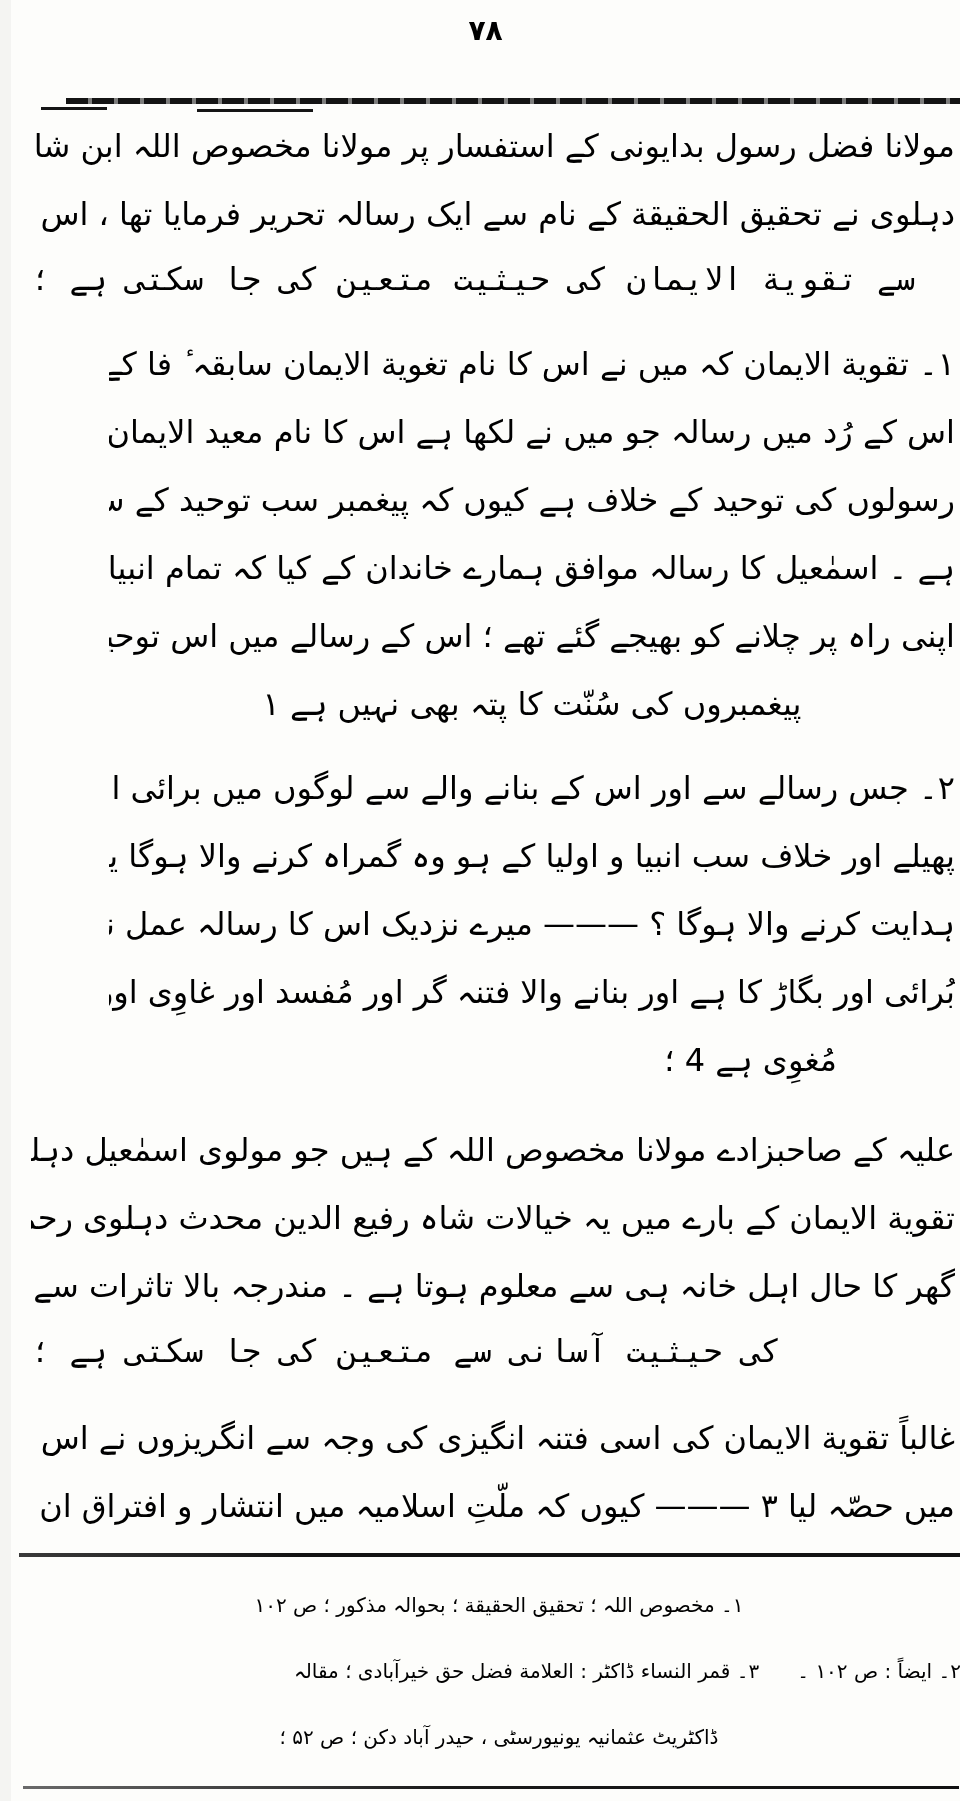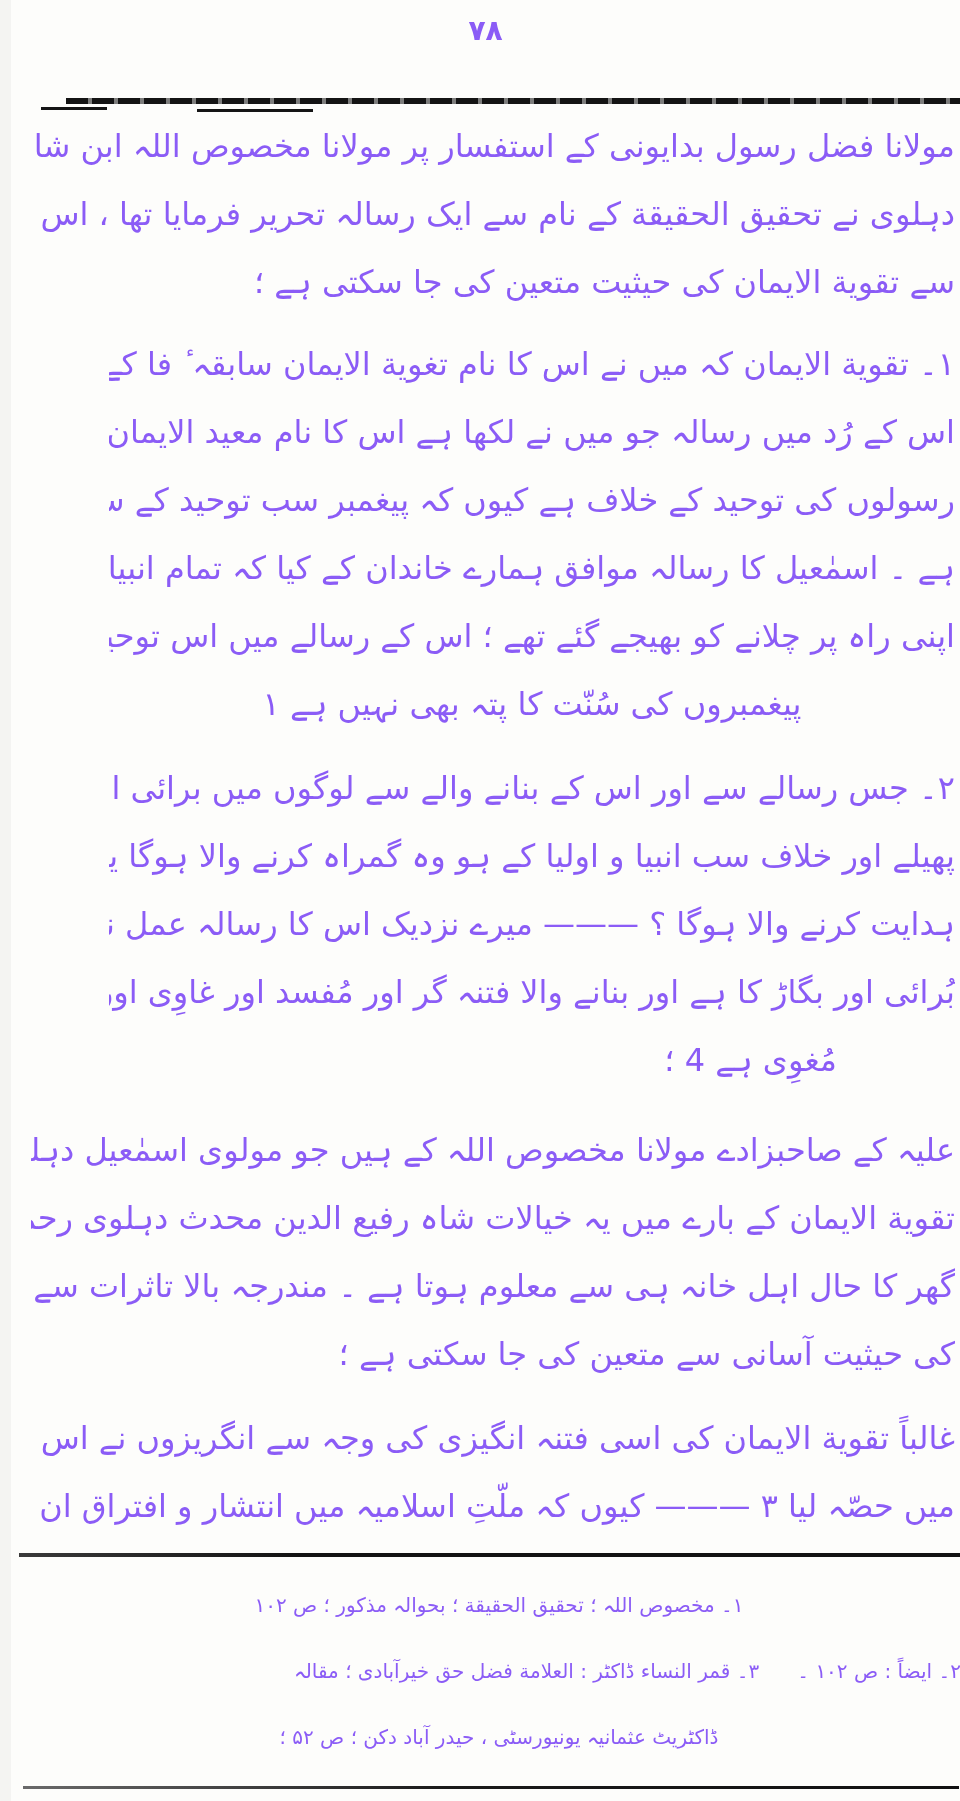--- a/index.html
+++ b/index.html
@@ -6,21 +6,21 @@
   body {
     width: 960px; height: 1801px;
     background: #f4f4f2;
     font-family: "DejaVu Sans", sans-serif;
     overflow: hidden;
   }
   .page {
     position: relative;
     width: 949px; height: 1801px;
     background: #fdfdfb;
-    color: #8b5cf6;
+    color: #000000;
   }
   .page-number {
     position: absolute; top: 14px; left: 0; right: 0;
     text-align: center;
     font-size: 28px; font-weight: bold;
     letter-spacing: 2px;
   }
   .rule {
     position: absolute; background: #151515;
   }
@@ -45,21 +45,21 @@
     direction: rtl;
   }
   .line {
     direction: rtl;
     white-space: pre;
     overflow: hidden;
     text-align: right;
     font-size: 32px;
     height: 68px; line-height: 68px;
   }
-  .line.left   { text-align: right; }
+  .line.left   { text-align: left; font-family: Liberation Mono, monospace; }
   .line.center { text-align: center; }
   .line.inset-right { padding-right: 118px; }
 
   .quote { margin-left: 78px; }
   .quote-1 { margin-top: 14px; }
   .quote-2 { margin-top: 16px; }
   .para-commentary { margin-top: 22px; }
   .para-closing { margin-top: 16px; }
 
   .footnotes {

